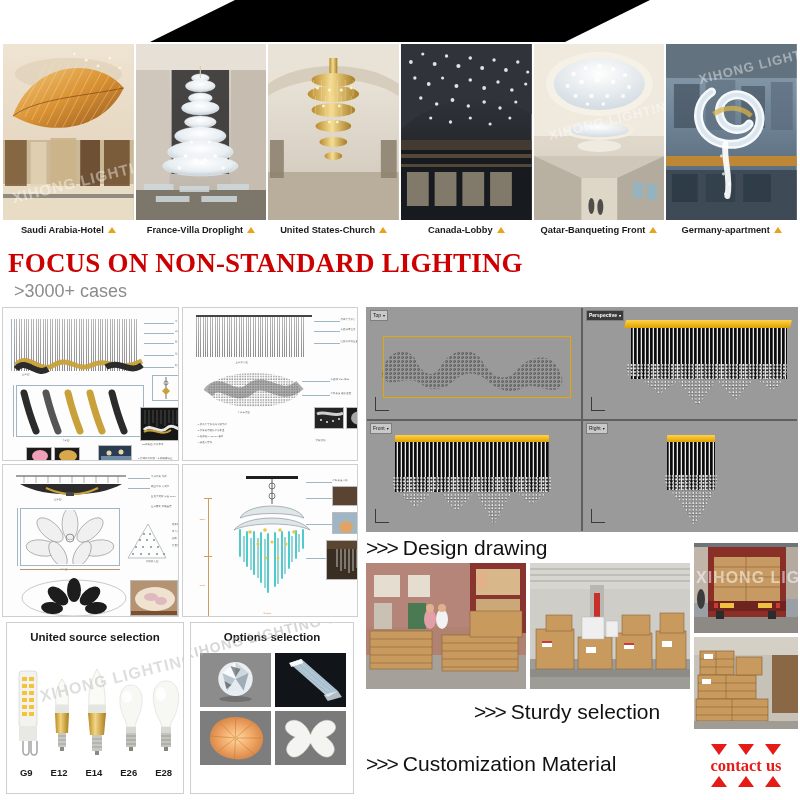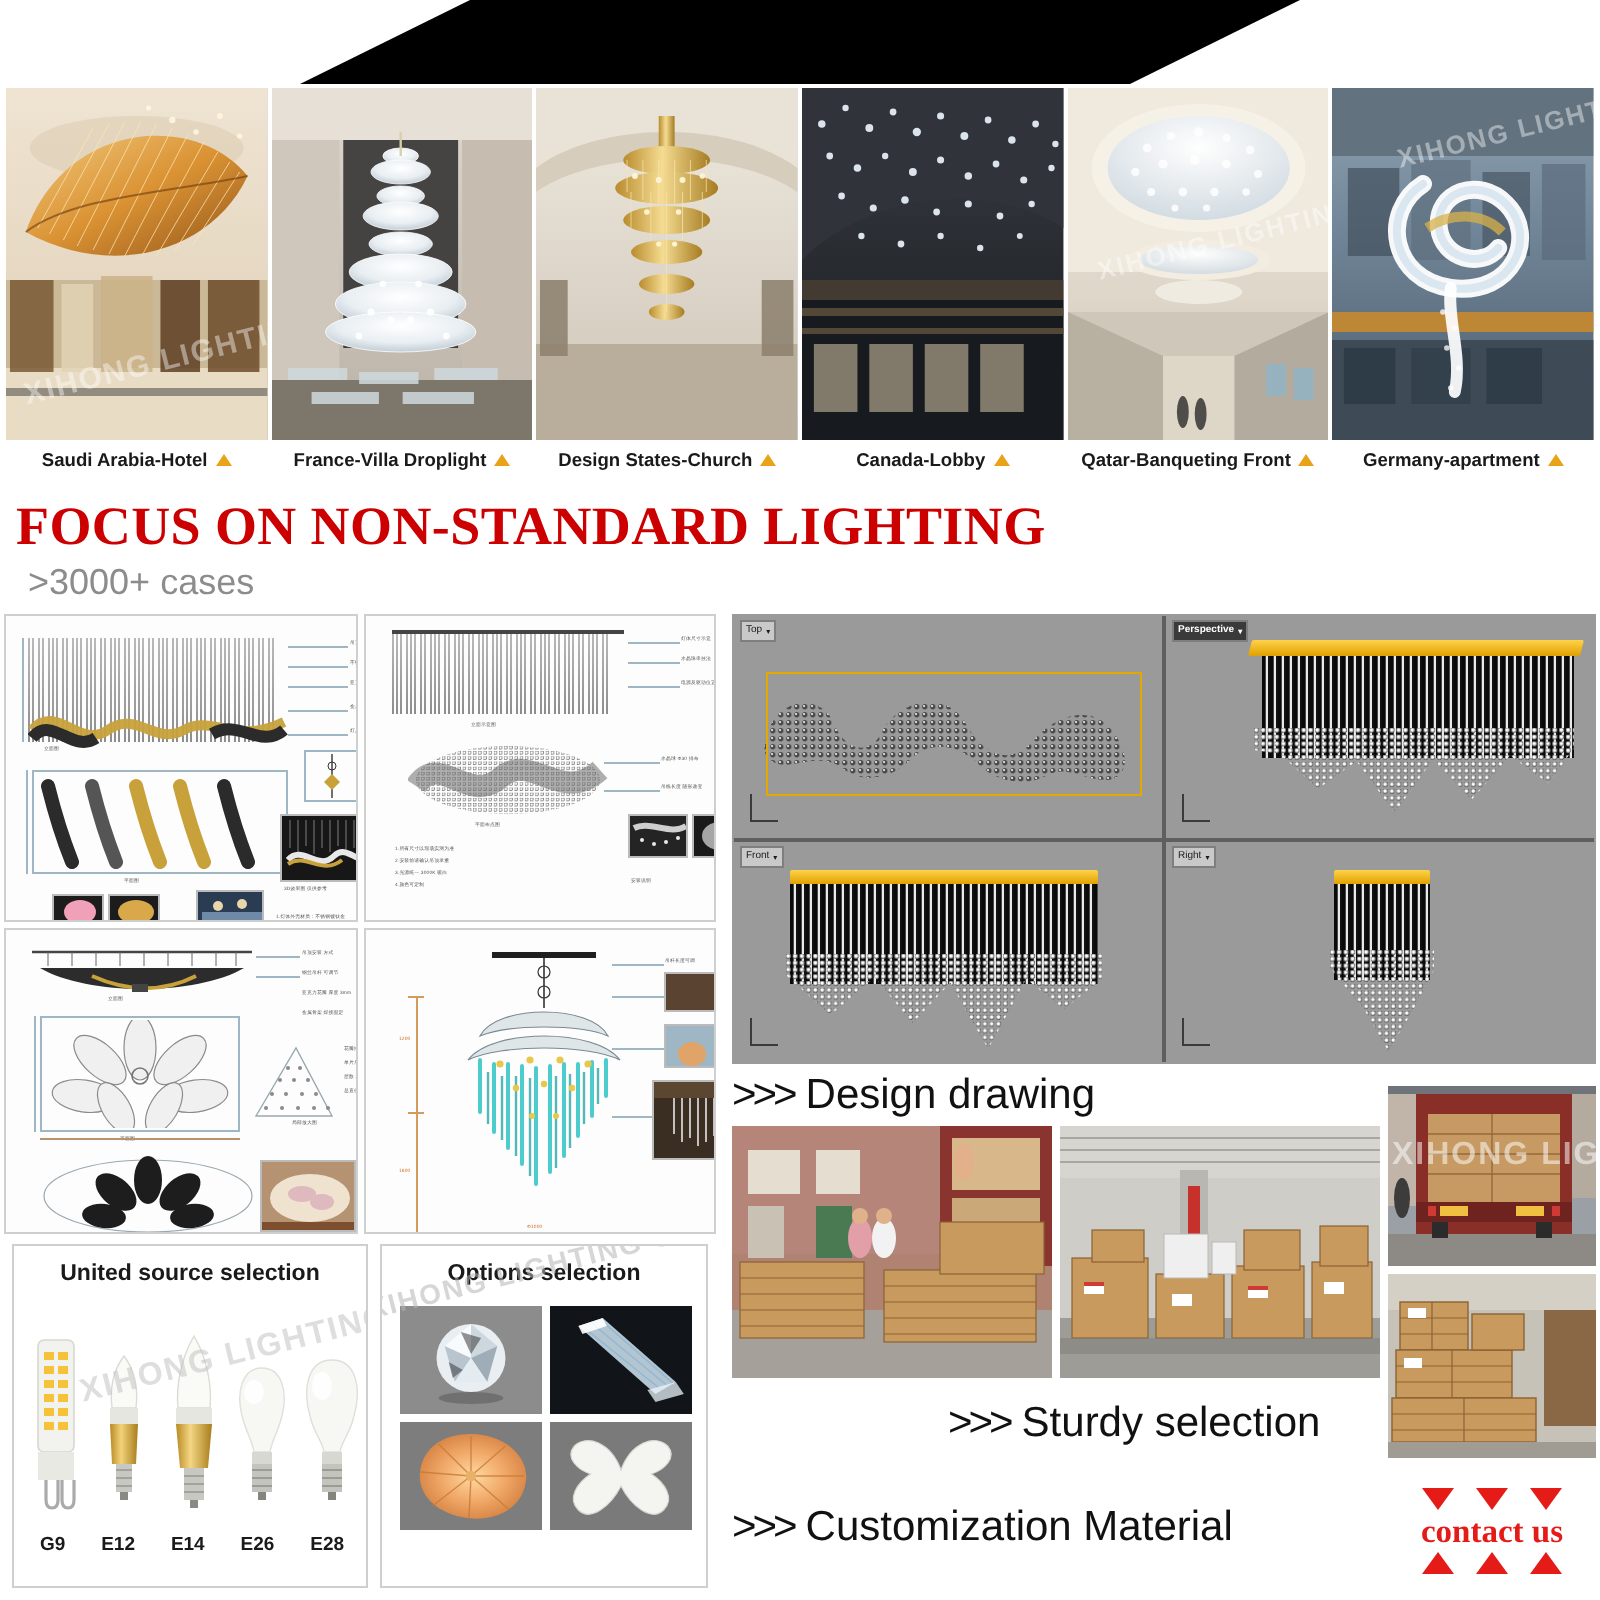--- a/index.html
+++ b/index.html
@@ -660,21 +660,21 @@
 <div class="cap-row">
   <div class="cap-cell">
     <span>Saudi Arabia-Hotel</span>
     <span class="tri-gold"></span>
   </div>
   <div class="cap-cell">
     <span>France-Villa Droplight</span>
     <span class="tri-gold"></span>
   </div>
   <div class="cap-cell">
-    <span>Design States-Church</span>
+    <span>United States-Church</span>
     <span class="tri-gold"></span>
   </div>
   <div class="cap-cell">
     <span>Canada-Lobby</span>
     <span class="tri-gold"></span>
   </div>
   <div class="cap-cell">
     <span>Qatar-Banqueting Front</span>
     <span class="tri-gold"></span>
   </div>

